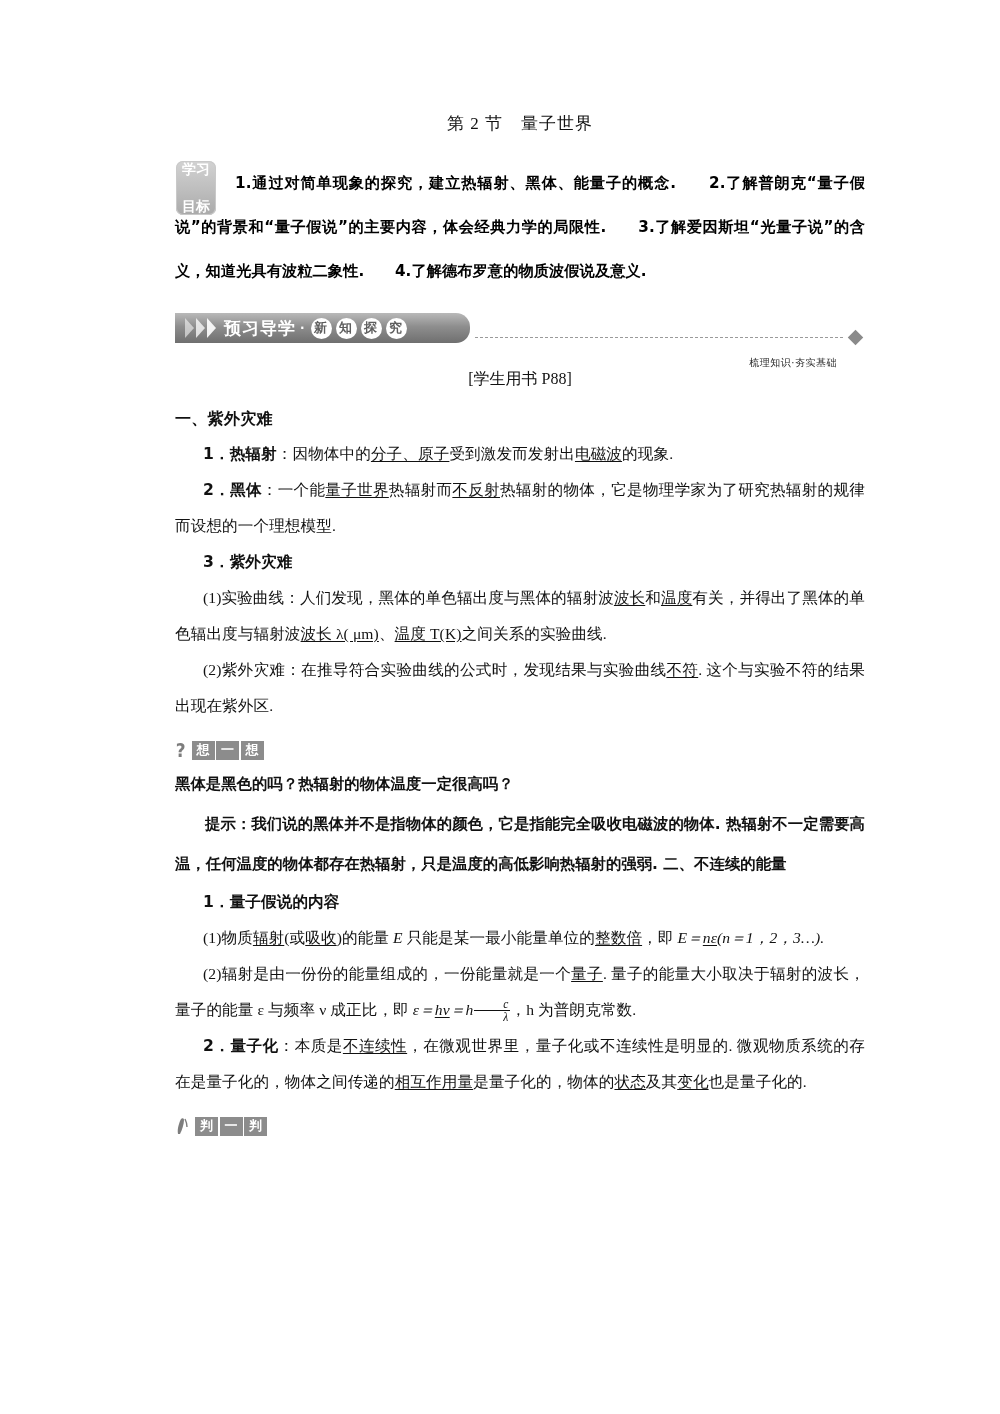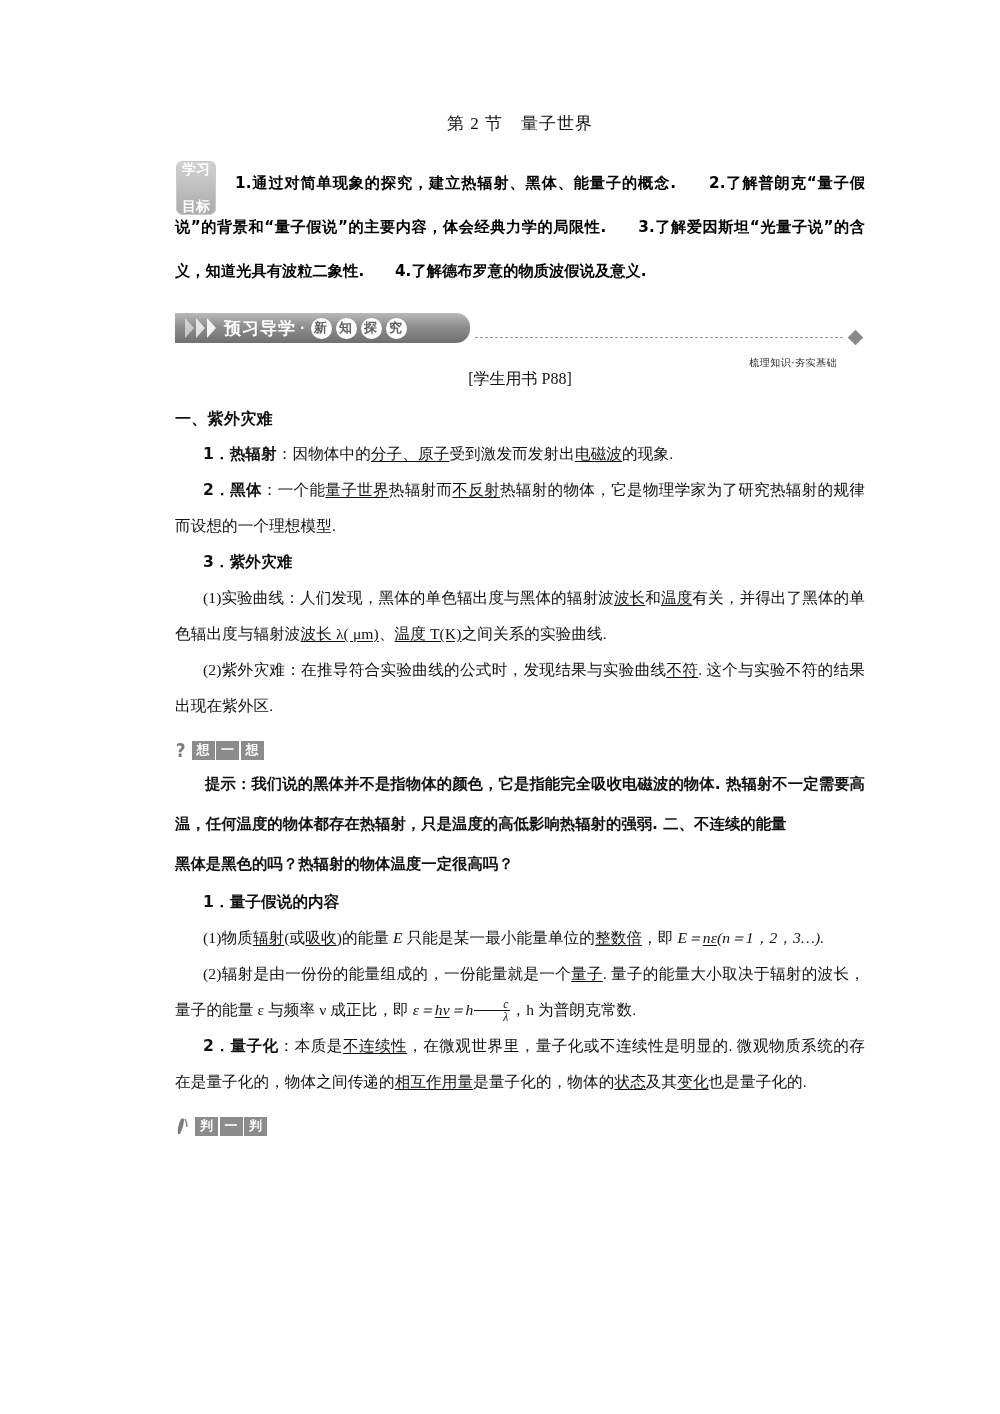--- a/index.html
+++ b/index.html
@@ -318,23 +318,23 @@
 
     <p class="body indent"><span>(2)紫外灾难：</span><span>在推导符合实验曲线的公式时，发现结果与实验曲线</span><span class="u">不符</span><span>. 这个与实验不符的结果出现在紫外区.</span></p>
 
     <div class="tag-row">
       <span class="q-icon">?</span>
       <span class="tag-box">想</span>
       <span class="tag-box">一</span>
       <span class="tag-box">想</span>
     </div>
 
+    <p class="bold-para">黑体是黑色的吗？热辐射的物体温度一定很高吗？</p>
+
     <p class="bold-para ind">提示：我们说的黑体并不是指物体的颜色，它是指能完全吸收电磁波的物体. 热辐射不一定需要高温，任何温度的物体都存在热辐射，只是温度的高低影响热辐射的强弱. 二、不连续的能量</p>
-
-    <p class="bold-para">黑体是黑色的吗？热辐射的物体温度一定很高吗？</p>
 
     <p class="body indent"><span class="b">1．</span><span class="b">量子假说的内容</span></p>
 
     <p class="body indent"><span>(1)</span><span>物质</span><span class="u">辐射</span><span>(或</span><span class="u">吸收</span><span>)的能量 </span><span class="it">E</span><span> 只能是某一最小能量单位的</span><span class="u">整数倍</span><span>，即 </span><span class="it">E＝</span><span class="u it">nε</span><span class="it">(n＝1，2，3…).</span></p>
 
     <p class="body indent"><span>(2)</span><span>辐射是由一份份的能量组成的，一份能量就是一个</span><span class="u">量子</span><span>. 量子的能量大小取决于辐射的波长，量子的能量 ε 与频率 ν 成正比，即 </span><span class="it">ε＝</span><span class="u it">hν</span><span class="it">＝</span><span class="it">h</span><span class="frac">
           <span class="num">c</span>
           <span class="den">λ</span>
         </span><span>，h 为普朗克常数.</span></p>
 

